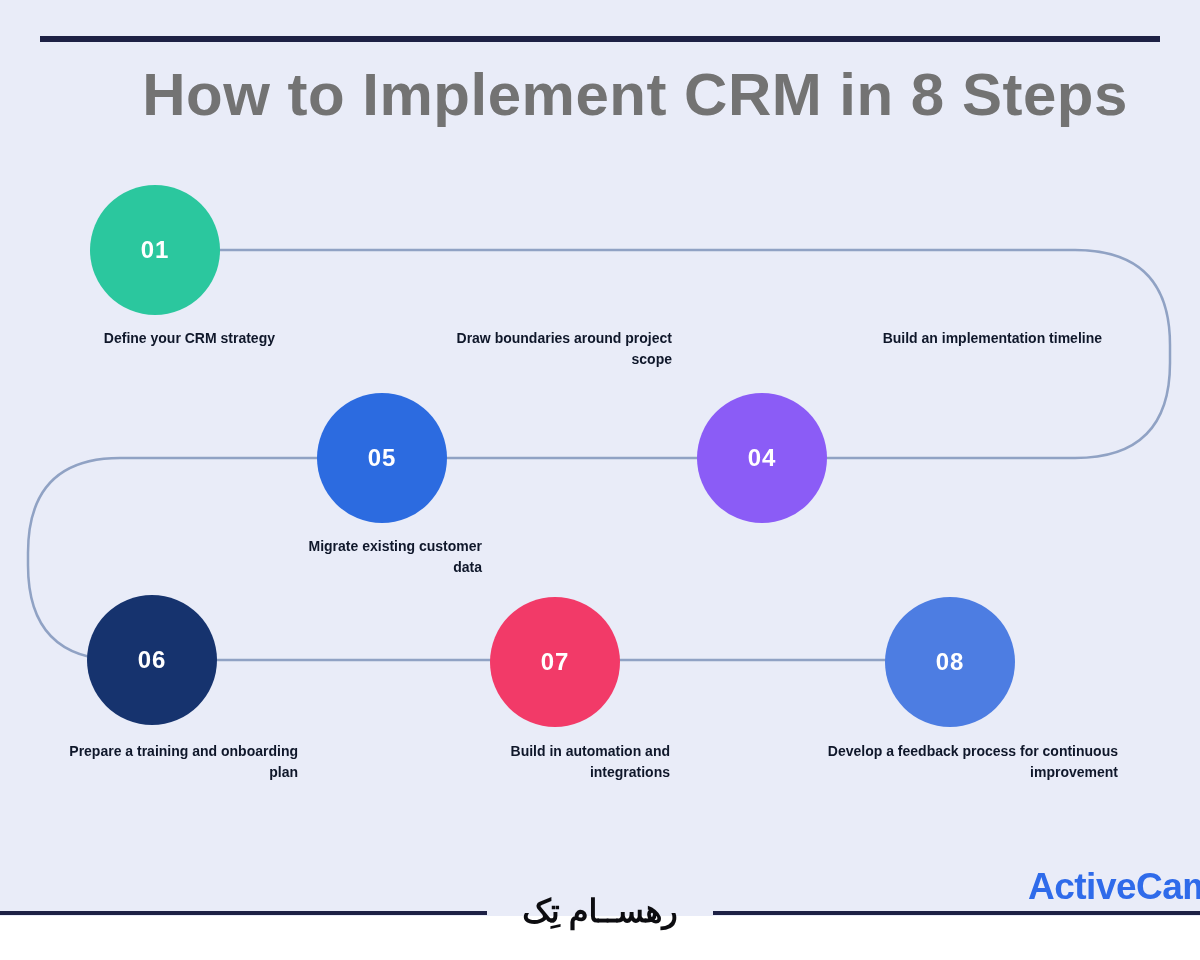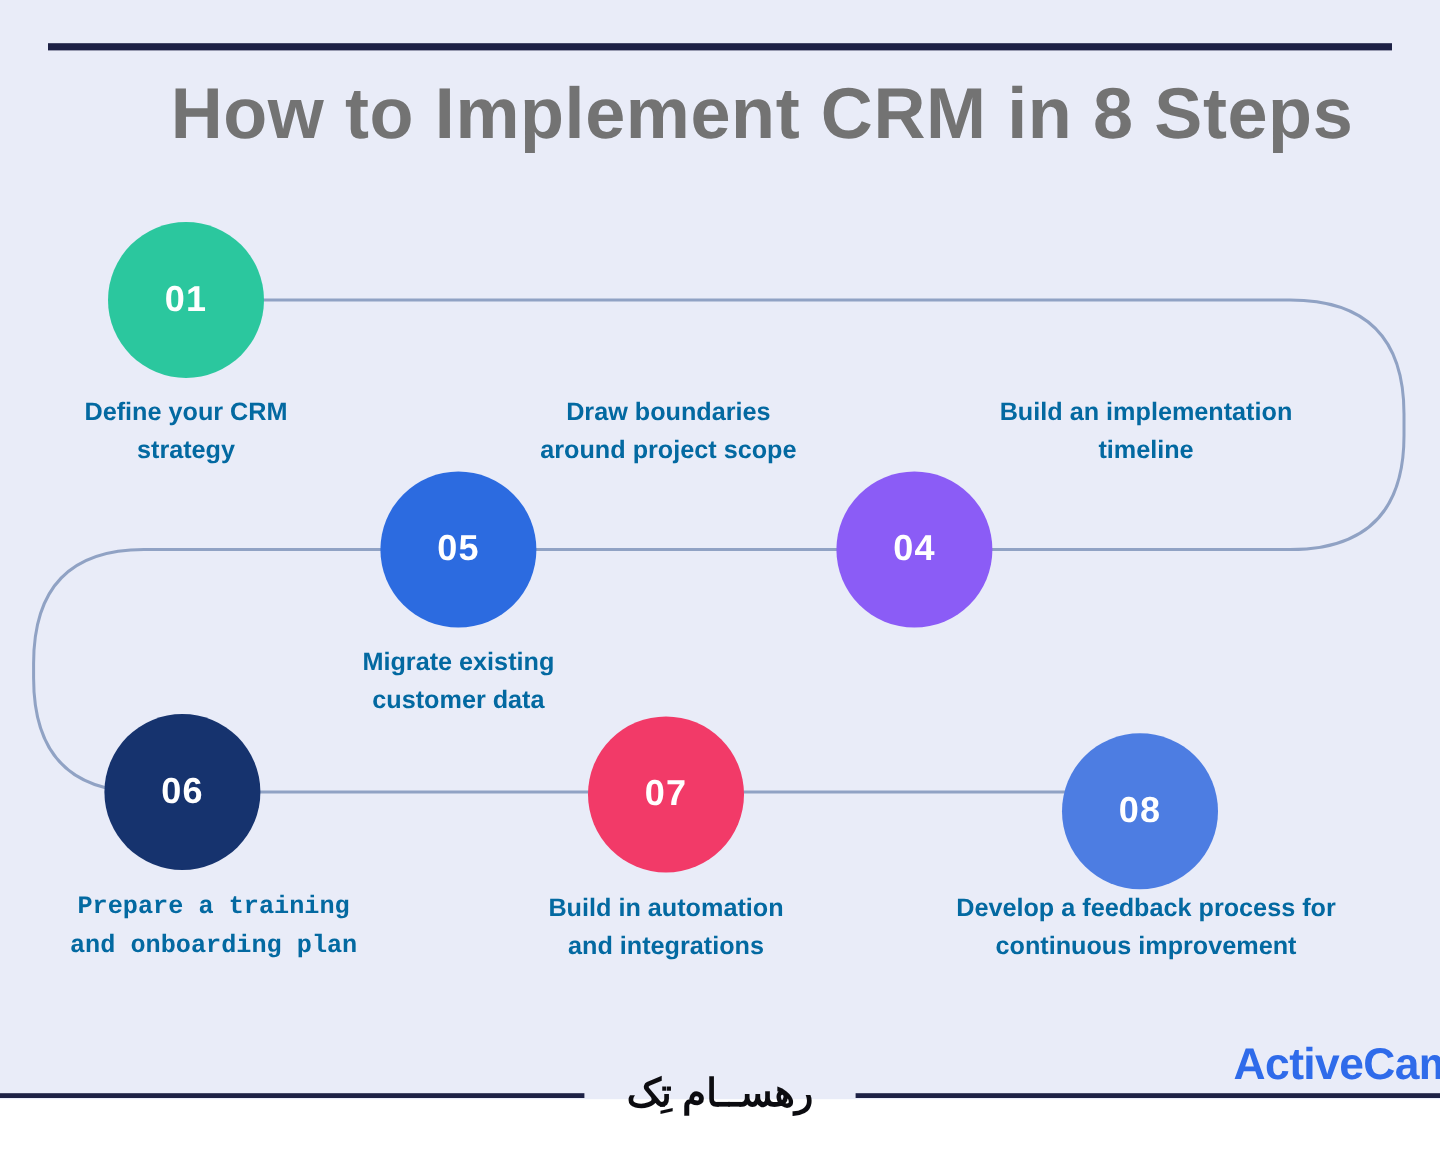--- a/index.html
+++ b/index.html
@@ -32,48 +32,48 @@
     left: 0; top: 0; width: 1200px; height: 960px;
   }
   .step-circle {
     position: absolute;
     width: 130px; height: 130px;
     border-radius: 50%;
     display: flex;
     align-items: center;
     justify-content: center;
     color: #ffffff;
-    font-size: 30px;
+    font-size: 24px;
     font-weight: 700;
     letter-spacing: 1px;
   }
   .step-label {
     position: absolute;
-    text-align: center;
-    font-size: 21px;
+    text-align: right;
+    font-size: 14px;
     font-weight: 700;
-    color: #0369a1;
+    color: #0f172a;
     line-height: 1.5;
   }
   
   .pos-c1 { left: 90px;  top: 185px; }
   .pos-c2 { left: 490px; top: 185px; }
   .pos-c3 { left: 890px; top: 185px; }
   .pos-c5 { left: 317px; top: 393px; }
   .pos-c4 { left: 697px; top: 393px; }
   .pos-c6 { left: 87px;  top: 595px; }
   .pos-c7 { left: 490px; top: 597px; }
-  .pos-c8 { left: 885px; top: 611px; }
+  .pos-c8 { left: 885px; top: 597px; }
   
   .pos-l1 { left: 35px;  top: 328px; width: 240px; }
   .pos-l2 { left: 442px; top: 328px; width: 230px; }
   .pos-l3 { left: 808px; top: 328px; width: 294px; }
   .pos-l5 { left: 282px; top: 536px; width: 200px; }
   .pos-l4 { left: 680px; top: 536px; width: 170px; }
-  .pos-l6 { left: 48px;  top: 741px; width: 260px; font-family: Liberation Mono, monospace; }
+  .pos-l6 { left: 38px;  top: 741px; width: 260px; }
   .pos-l7 { left: 440px; top: 741px; width: 230px; }
   .pos-l8 { left: 792px; top: 741px; width: 326px; }
 
   .brand-logo {
     position: absolute;
     left: 1028px; top: 866px;
     font-size: 37px;
     font-weight: 700;
     color: #2f6bea;
     white-space: nowrap;

